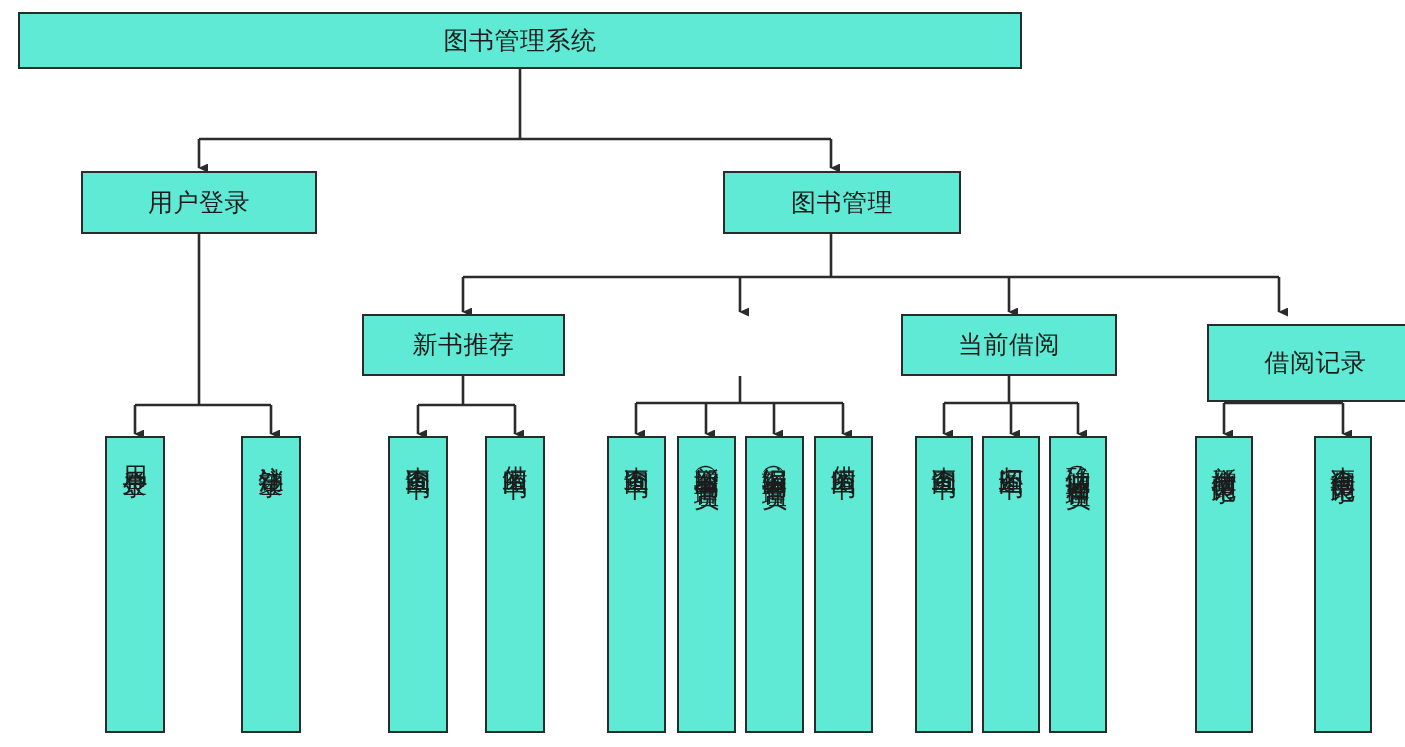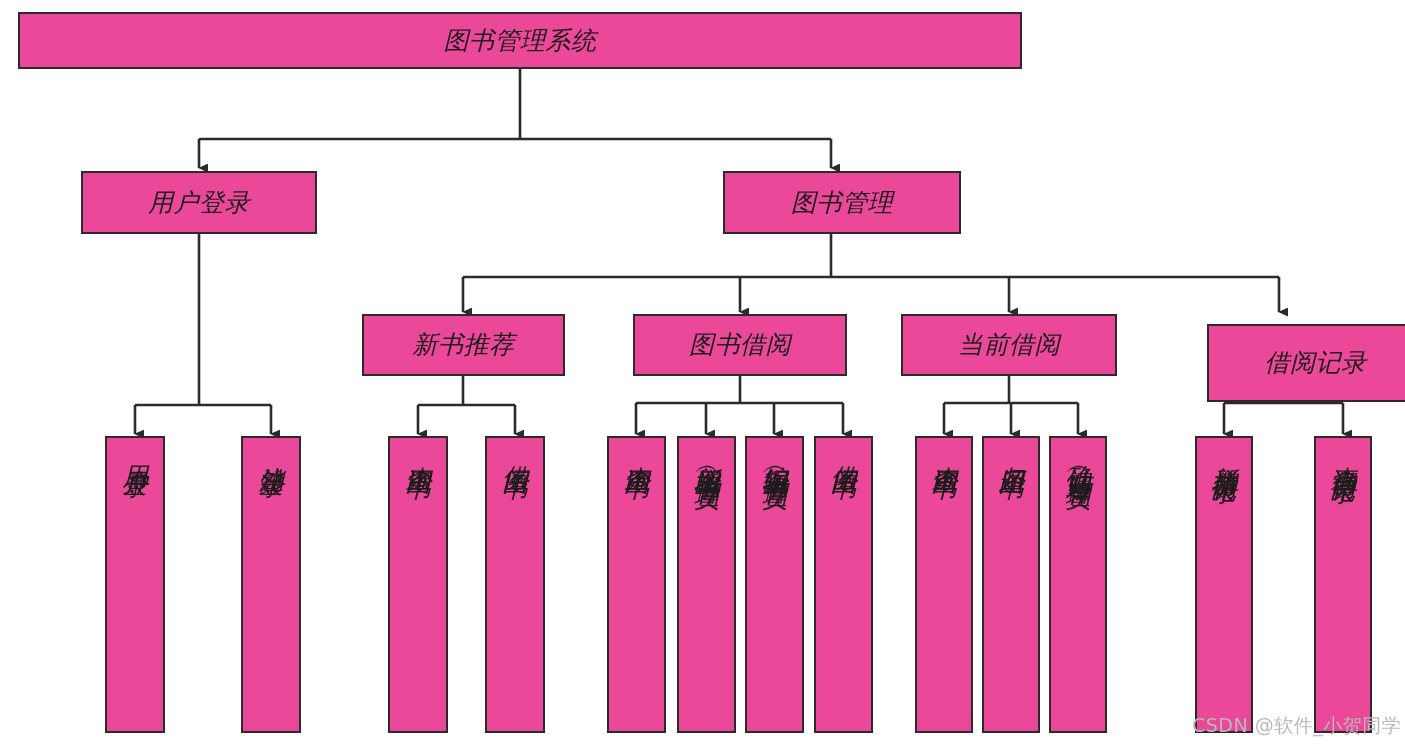--- a/index.html
+++ b/index.html
@@ -23,27 +23,26 @@
     position: absolute;
     left: 0;
     top: 0;
     width: 1405px;
     height: 747px;
     pointer-events: none;
   }
   .node {
     position: absolute;
     box-sizing: border-box;
-    background: #ec4899;
+    background: #5eead4;
     border: 2.5px solid #2b2b2b;
     display: flex;
     align-items: center;
     justify-content: center;
     overflow: hidden;
-    font-style: italic;
   }
   .node .label {
     color: #1c1c1c;
     text-align: center;
     line-height: 1.18;
     white-space: pre;
   }
   .node.horizontal .label {
     font-size: 25px;
     letter-spacing: 0.5px;
@@ -140,23 +139,20 @@
   </div>
 
   <div class="node horizontal" style="left:711px; top:171px; width:238px; height:63px;margin-left:12px;">
     <span class="label">图书管理</span>
   </div>
 
   <div class="node horizontal" style="left:362px; top:314px; width:203px; height:62px;align-items:center;">
     <span class="label">新书推荐</span>
   </div>
 
-  <div class="node horizontal" style="left:633px; top:314px; width:214px; height:62px;">
-    <span class="label">图书借阅</span>
-  </div>
 
   <div class="node horizontal" style="left:901px; top:314px; width:216px; height:62px;align-items:center;">
     <span class="label">当前借阅</span>
   </div>
 
   <div class="node horizontal" style="left:1170px; top:324px; width:217px; height:78px;margin-left:37px;">
     <span class="label">借阅记录</span>
   </div>
 
   <div class="node vertical" style="left:105px; top:436px; width:60px; height:297px;">
@@ -204,15 +200,14 @@
   </div>
 
   <div class="node vertical" style="left:1195px; top:436px; width:58px; height:297px;">
     <span class="label">新增借阅记录</span>
   </div>
 
   <div class="node vertical" style="left:1314px; top:436px; width:58px; height:297px;">
     <span class="label">查询借阅记录</span>
   </div>
 
-  <div class="watermark">CSDN @软件_小贺同学</div>
 
 </div>
 
 </body></html>

